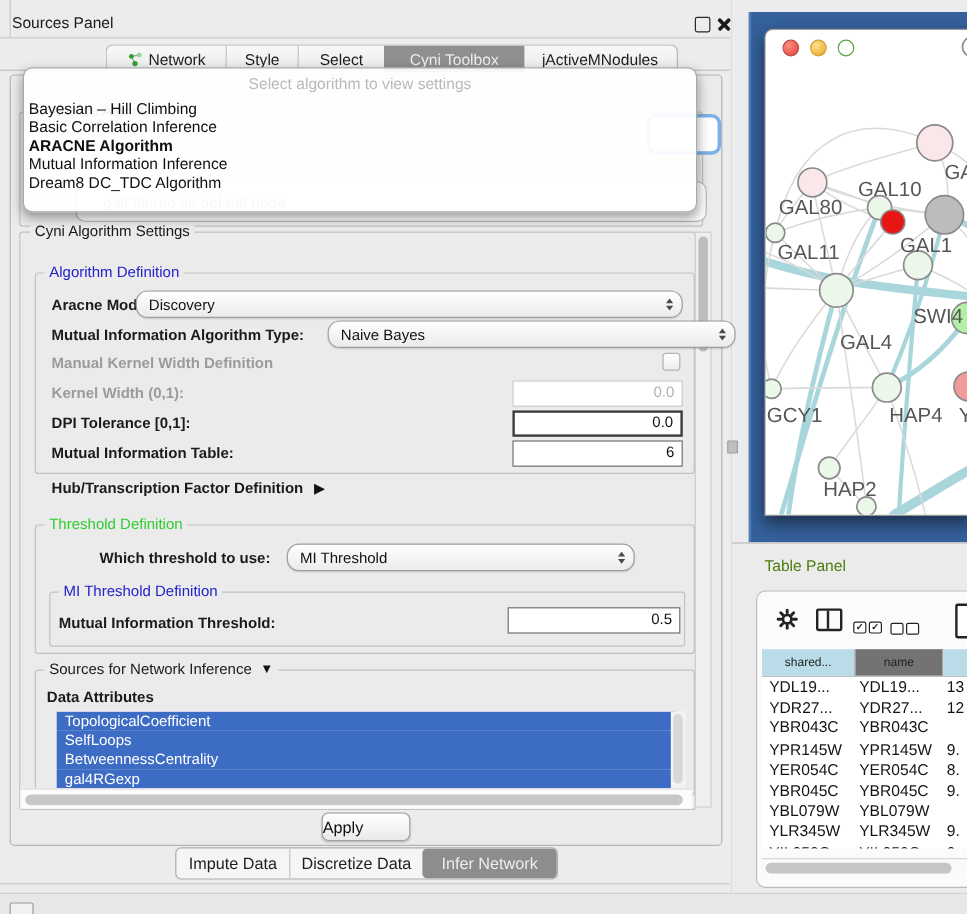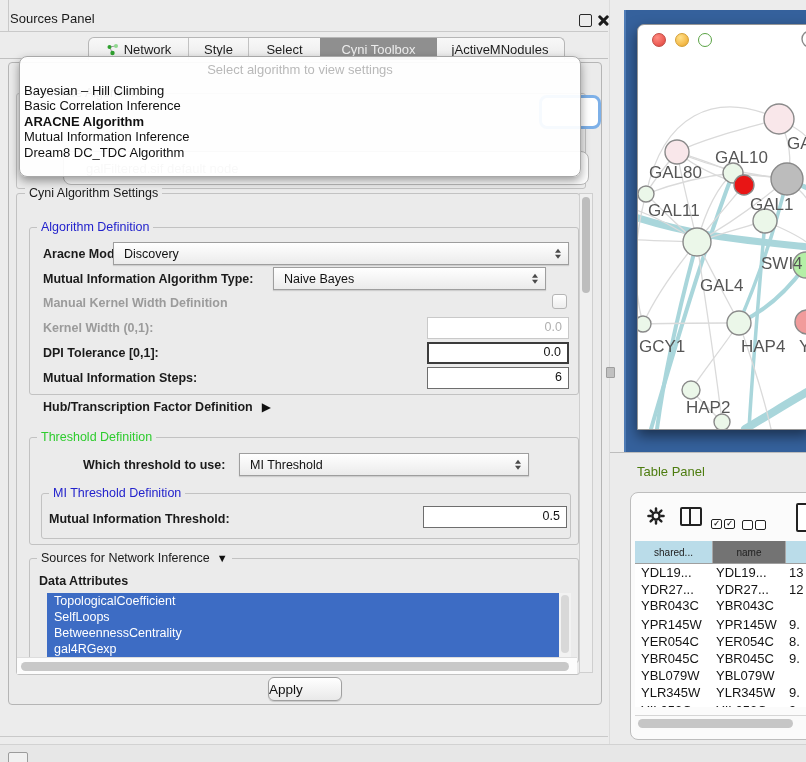--- a/index.html
+++ b/index.html
@@ -3,21 +3,21 @@
 <meta charset="utf-8">
 <style>
   html,body{margin:0;padding:0;background:#d8d8d8}
   .app{position:relative;width:806px;height:762px;background:#ececec;overflow:hidden;
        font-family:"Liberation Sans",sans-serif;-webkit-font-smoothing:antialiased}
   .abs{position:absolute}
   .lbl{font-size:12.5px;font-weight:bold;color:#1b1b1b;white-space:nowrap}
   .lbl.gray{color:#9b9b9b}
   .gtitle{font-size:12.5px;background:#ebebeb;padding:0 4px;white-space:nowrap;line-height:14px}
   .group{border:1px solid #c2c2c2;border-radius:3px}
-  .combo{border:1px solid #9e9e9e;border-radius:0;background:linear-gradient(#ffffff,#ebebeb);
+  .combo{border:1px solid #9e9e9e;border-radius:10px;background:linear-gradient(#ffffff,#ebebeb);
          box-shadow:0 1px 1px rgba(0,0,0,.12);font-size:12.5px;color:#111;
          display:flex;align-items:center;padding-left:10px;box-sizing:border-box}
   .combo .arr{position:absolute;right:7px;top:50%;transform:translateY(-50%)}
   .tri-up{width:0;height:0;border-left:3.5px solid transparent;border-right:3.5px solid transparent;
           border-bottom:4.5px solid #4a4a4a;margin-bottom:2.5px}
   .tri-dn{width:0;height:0;border-left:3.5px solid transparent;border-right:3.5px solid transparent;
           border-top:4.5px solid #4a4a4a}
   .tinput{background:#fff;font-size:12.5px;text-align:right;padding-right:6px;color:#111;
           box-sizing:border-box;line-height:19px}
   .tab{font-size:13px;color:#1d1d1d;display:flex;align-items:center;justify-content:center;height:100%}
@@ -112,38 +112,38 @@
         <div class="abs lbl" style="left:34px;top:184px">Aracne Mode:</div>
         <div class="abs combo" style="left:104px;top:179px;width:456px;height:23px">
           <span>Discovery</span>
           <span class="arr">
               <div class="tri-up"></div>
               <div class="tri-dn"></div>
             </span>
         </div>
 
         <div class="abs lbl" style="left:34px;top:209px">Mutual Information Algorithm Type:</div>
-        <div class="abs combo" style="left:264px;top:204px;width:273px;height:23px">
+        <div class="abs combo" style="left:264px;top:204px;width:340px;height:23px">
           <span>Naive Bayes</span>
           <span class="arr">
               <div class="tri-up"></div>
               <div class="tri-dn"></div>
             </span>
         </div>
 
         <div class="abs lbl gray" style="left:34px;top:233px">Manual Kernel Width Definition</div>
         <div class="abs" style="left:543px;top:231px;width:13px;height:13px;border:1px solid #b5b5b5;border-radius:3px;background:linear-gradient(#ffffff,#ededed)"></div>
 
         <div class="abs lbl gray" style="left:34px;top:258px">Kernel Width (0,1):</div>
         <div class="abs tinput" style="left:418px;top:254px;width:142px;height:22px;border:1px solid #c9c9c9;color:#b0b0b0">0.0</div>
 
         <div class="abs lbl" style="left:34px;top:283px">DPI Tolerance [0,1]:</div>
         <div class="abs tinput" style="left:418px;top:279px;width:142px;height:22px;border:2px solid #3c3c3c;line-height:17px">0.0</div>
 
-        <div class="abs lbl" style="left:34px;top:308px">Mutual Information Steps:</div>
+        <div class="abs lbl" style="left:34px;top:308px">Mutual Information Table:</div>
         <div class="abs tinput" style="left:418px;top:304px;width:142px;height:22px;border:1px solid #6e6e6e">6</div>
 
         <div class="abs" style="left:34px;top:337px;display:flex;align-items:center">
           <span class="lbl">Hub/Transcription Factor Definition</span>
           <span style="font-size:12px;color:#111;margin-left:9px">▶</span>
         </div>
 
         <div class="abs group" style="left:20px;top:374px;width:548px;height:106px"></div>
         <div class="abs gtitle" style="left:28px;top:367px;color:#2ecc2e">Threshold Definition</div>
 
@@ -181,20 +181,32 @@
         <div class="abs" style="left:8px;top:594px;width:560px;height:16px;background:#fcfcfc;border-top:1px solid #ddd">
           <div style="position:absolute;left:4px;top:3.5px;width:548px;height:9px;background:#c8c8c8;border-radius:4.5px"></div>
         </div>
       </div>
 
       <div class="abs" style="left:259px;top:614px;width:72px;height:22px;border:1px solid #a0a0a0;border-radius:6px;background:linear-gradient(#ffffff,#e9e9e9);box-shadow:0 1px 1px rgba(0,0,0,.15);display:flex;align-items:center;z-index:3">
         <span style="font-size:13.5px;color:#111">Apply</span>
       </div>
     </div>
 
+    <div class="abs" style="left:146px;top:706px;height:25px;border:1px solid #adadad;border-radius:5px;background:#f5f5f5;display:flex;overflow:hidden">
+      <div class="tab" style="width:94px;font-size:13.5px">
+          <span>Impute Data</span>
+        </div>
+      <div class="tabsep"></div>
+      <div class="tab" style="width:110px;font-size:13.5px">
+          <span>Discretize Data</span>
+        </div>
+      <div class="tab sel" style="width:112px;font-size:13.5px;background:#8d8d8d;border-radius:4px">
+          <span>Infer Network</span>
+        </div>
+    </div>
 
     <div class="abs" style="left:0;top:736px;width:608px;height:1px;background:#c9c9c9"></div>
   </div>
 
   <div class="abs" style="left:609px;top:0;width:1px;height:744px;background:#dcdcdc"></div>
   <div class="abs" style="left:606px;top:367px;width:7px;height:9px;background:#c0c0c0;border:1px solid #9e9e9e;border-radius:1px"></div>
 
   <div class="abs" style="left:624px;top:10px;width:182px;height:442px;background:#35619c;border-left:2px solid #4f7cb6;box-sizing:border-box">
     <div class="abs" style="left:11px;top:14px;width:171px;height:404px;background:#fff;border:1px solid #969696;border-radius:7px 0 0 0;overflow:hidden;box-shadow:0 6px 14px rgba(0,0,0,0.5)">
       <svg width="171" height="404" viewBox="635 24 171 404" style="position:absolute;left:0;top:0">

